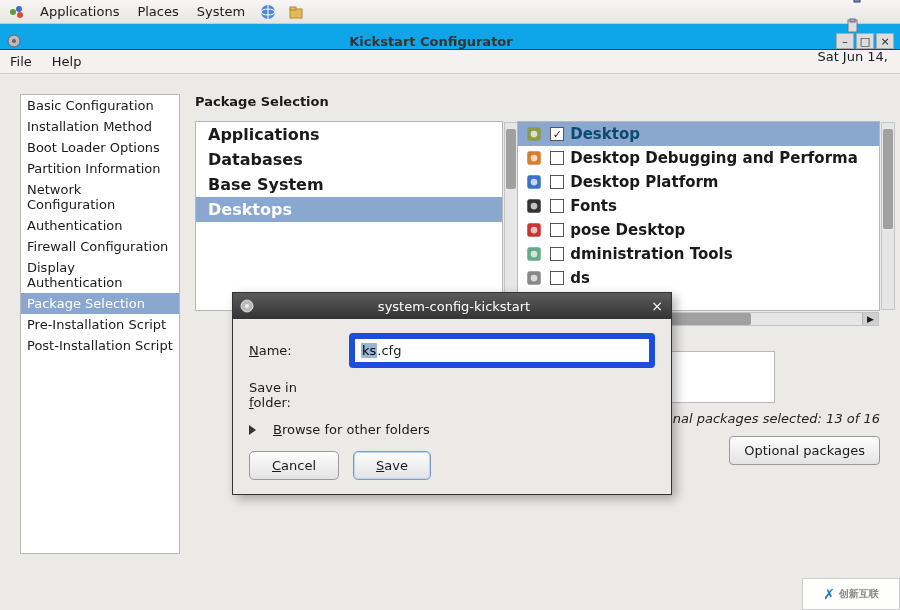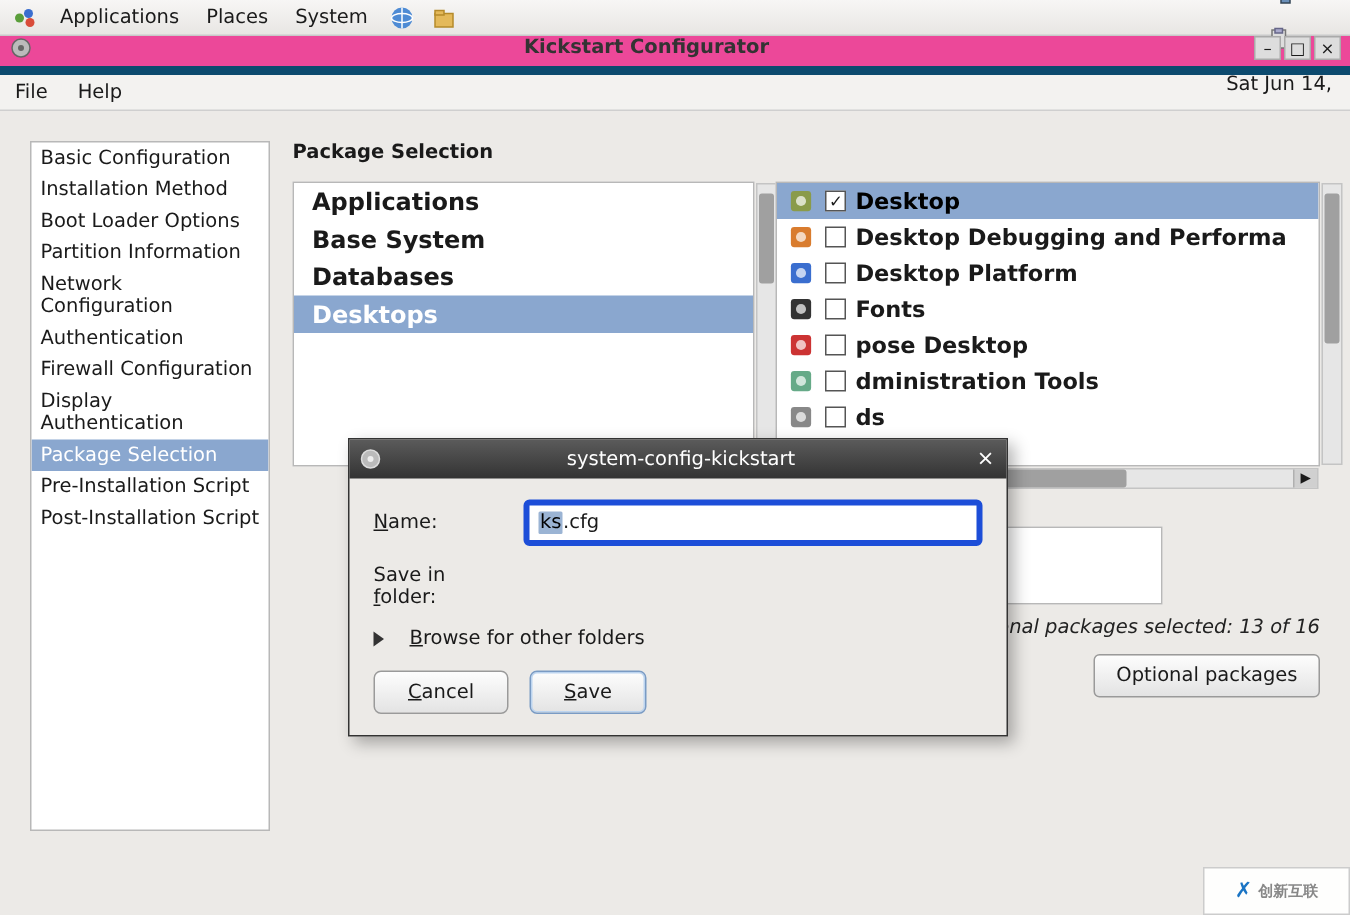--- a/index.html
+++ b/index.html
@@ -7,21 +7,21 @@
 
 
 .top-panel { height: 24px; background: linear-gradient(#f7f6f5, #e8e6e3); border-bottom: 1px solid #c9c9c9; display: flex; align-items: center; padding: 0 4px; }
 .top-panel .left { display: flex; align-items: center; gap: 2px; }
 .top-panel .right { margin-left: auto; display: flex; align-items: center; gap: 12px; flex-direction: column; }
 .menu-item { padding: 2px 8px; cursor: default; }
 .tp-icon { width: 18px; height: 18px; display: inline-flex; align-items: center; justify-content: center; margin: 0 4px; }
 .app-icon-svg { width: 16px; height: 16px; }
 
 
-.window-titlebar { height: 26px; background: #ec4899; border-bottom: 6px solid #0c4a6e; display: flex; align-items: flex-start; padding: 0 6px; }
+.window-titlebar { height: 26px; background: #0ea5e9; border-bottom: 1px solid #0c4a6e; display: flex; align-items: flex-end; padding: 0 6px; }
 .window-titlebar .app-sm-icon { width: 16px; height: 16px; margin-right: 6px; display:inline-flex; }
 .window-titlebar .title { flex: 1; text-align: center; font-weight: 600; color: #333; }
 .win-btn { width: 18px; height: 16px; background: #ddd; border: 1px solid #aaa; display: flex; align-items: center; justify-content: center; font-size: 11px; margin-left: 2px; cursor: default; }
 
 
 .menubar { height: 24px; background: #f3f2f0; border-bottom: 1px solid #cfcfcf; display: flex; align-items: center; }
 .menubar .menu-item { padding: 3px 10px; }
 
 
 .content { position: relative; height: calc(610px - 24px - 26px - 24px); background: #eceae7; padding: 10px; }
@@ -41,39 +41,39 @@
 .package-list .scrollbar-v .thumb { height: 100px; top: 6px; }
 .hscroll-row { position: absolute; left: 0; right: 0; height: 14px; bottom: -16px; background: #e6e6e6; border: 1px solid #c4c4c4; display:flex; }
 .hscroll-row .thumb { width: 230px; height: 100%; background: #a0a0a0; margin-left: 2px; border-radius:2px; }
 .hscroll-row .arrow { width: 16px; height: 100%; background: #d0d0d0; border-left: 1px solid #b0b0b0; margin-left: auto; display:flex;align-items:center;justify-content:center;font-size:9px;}
 
 .cat-item { padding: 3px 12px; font-weight: bold; font-size: 16px; cursor: default; }
 .cat-item.selected { background: #8aa7cf; color: #fff; }
 
 .pkg-item { display: flex; align-items: center; padding: 2px 6px; font-weight: bold; font-size: 15px; gap: 6px; white-space: nowrap; cursor: default; }
 .pkg-item.selected { background: #8aa7cf; color: #1a1a1a; }
-.pkg-item.selected .pkg-name { color: #000000; }
+.pkg-item.selected .pkg-name { color: #0c4a6e; }
 .pkg-icon { width: 20px; height: 20px; display: inline-flex; align-items: center; justify-content: center; }
 .pkg-cb { width: 14px; height: 14px; border: 1px solid #555; background: #fff; display: inline-flex; align-items: center; justify-content: center; font-size: 11px; }
 
 .sub-panel { width: 525px; height: 52px; border: 1px solid #b8b8b8; background: #fff; margin: 40px 0 0 55px; }
 .status-line { text-align: right; margin-top: 8px; font-style: italic; color: #222; }
 .opt-btn-row { text-align: right; margin-top: 10px; }
 .btn { display: inline-block; padding: 6px 14px; background: linear-gradient(#fdfdfd,#e3e3e3); border: 1px solid #9a9a9a; border-radius: 4px; cursor: default; }
 
 
 .dialog { position: absolute; left: 232px; top: 292px; width: 440px; background: #eceae7; border: 1px solid #333; box-shadow: 4px 4px 10px rgba(0,0,0,0.3); }
 .dialog-tb { height: 26px; background: linear-gradient(#5b5b5b,#333); color: #fff; display: flex; align-items: center; padding: 0 6px; }
 .dialog-tb .d-icon { width: 16px; height: 16px; margin-right: 4px; display:inline-flex;}
 .dialog-tb .d-title { flex: 1; text-align: center; font-weight: normal; }
 .dialog-tb .d-close { width: 16px; height: 16px; display: flex; align-items: center; justify-content: center; cursor: default; font-size: 14px; }
 .dialog-body { padding: 14px 16px; }
 .form-row { display: flex; align-items: center; margin-bottom: 12px; gap: 10px; }
 .form-label { width: 90px; }
-.text-input { flex: 1; border: 4px solid #1d4ed8; border-radius: 4px; padding: 4px 6px; font-size: 13px; background: #fff; }
+.text-input { flex: 1; border: 6px solid #1d4ed8; border-radius: 4px; padding: 4px 6px; font-size: 13px; background: #fff; }
 .text-input .sel { background: #9bb4d4; color: #000; padding: 0 1px; border-radius: 1px; }
 .combo { flex: 1; display: flex; border: 1px solid #999; border-radius: 4px; background: linear-gradient(#fdfdfd,#e3e3e3); padding: 3px 6px; align-items: center; }
 .combo .folder-icon { width: 16px; height: 14px; background: #f4c15a; border: 1px solid #c49525; border-radius: 2px 2px 1px 1px; position: relative; margin-right: 6px; }
 .combo .folder-icon::before { content:""; position:absolute; left:-1px; top:-4px; width:7px; height:4px; background:#f4c15a; border:1px solid #c49525; border-bottom:none; border-radius:2px 2px 0 0;}
 .combo .spacer { flex:1; }
 .combo .spin { width: 10px; height: 14px; display:flex; flex-direction: column; font-size: 6px; line-height: 6px; color:#333; }
 .browse-row { display: flex; align-items: center; gap: 17px; margin: 6px 0 14px 0; cursor: default; }
 .tri-right { width: 0; height: 0; border-top: 5px solid transparent; border-bottom: 5px solid transparent; border-left: 7px solid #333; }
 .dialog-buttons { display: flex; gap: 14px; }
 .dlg-btn { padding: 6px 22px; background: linear-gradient(#fdfdfd,#e3e3e3); border: 1px solid #9a9a9a; border-radius: 5px; cursor: default; }
@@ -171,22 +171,22 @@
       <div class="sidebar-item">Post-Installation Script</div>
     </div>
 
   <div class="main-area">
     <div class="page-title">Package Selection</div>
 
     <div class="panels-row">
       <div class="category-list">
         <div class="list-inner" id="cat-list">
             <div class="cat-item">Applications</div>
+            <div class="cat-item">Databases</div>
             <div class="cat-item">Base System</div>
-            <div class="cat-item">Databases</div>
             <div class="cat-item selected">Desktops</div>
           </div>
         <div class="scrollbar-v">
             <div class="thumb"></div>
           </div>
       </div>
       <div class="package-list">
         <div class="list-inner" id="pkg-list">
             <div class="pkg-item selected">
               <span class="pkg-icon">

